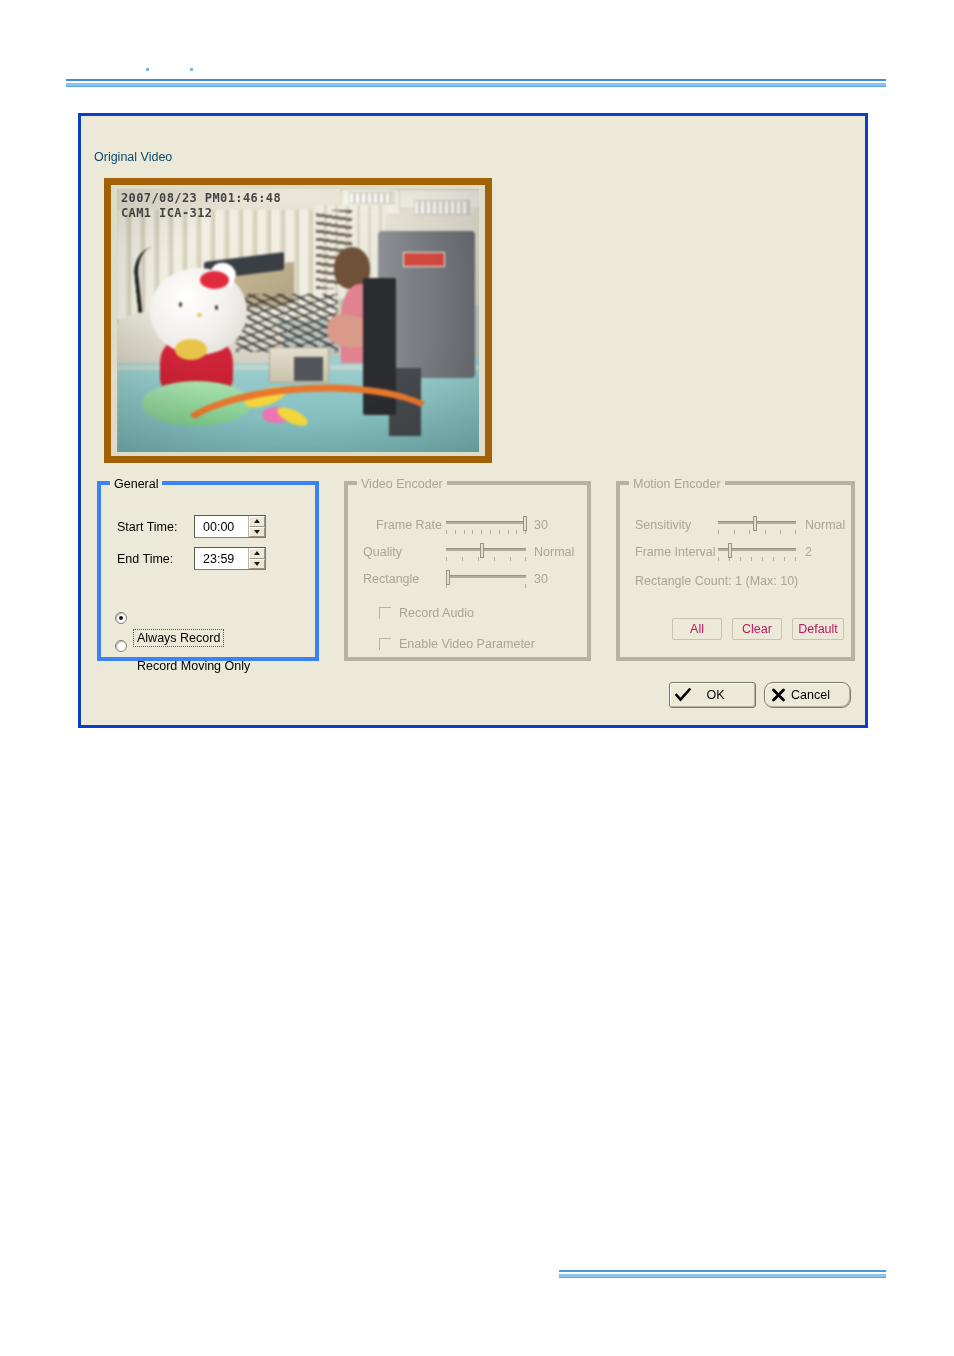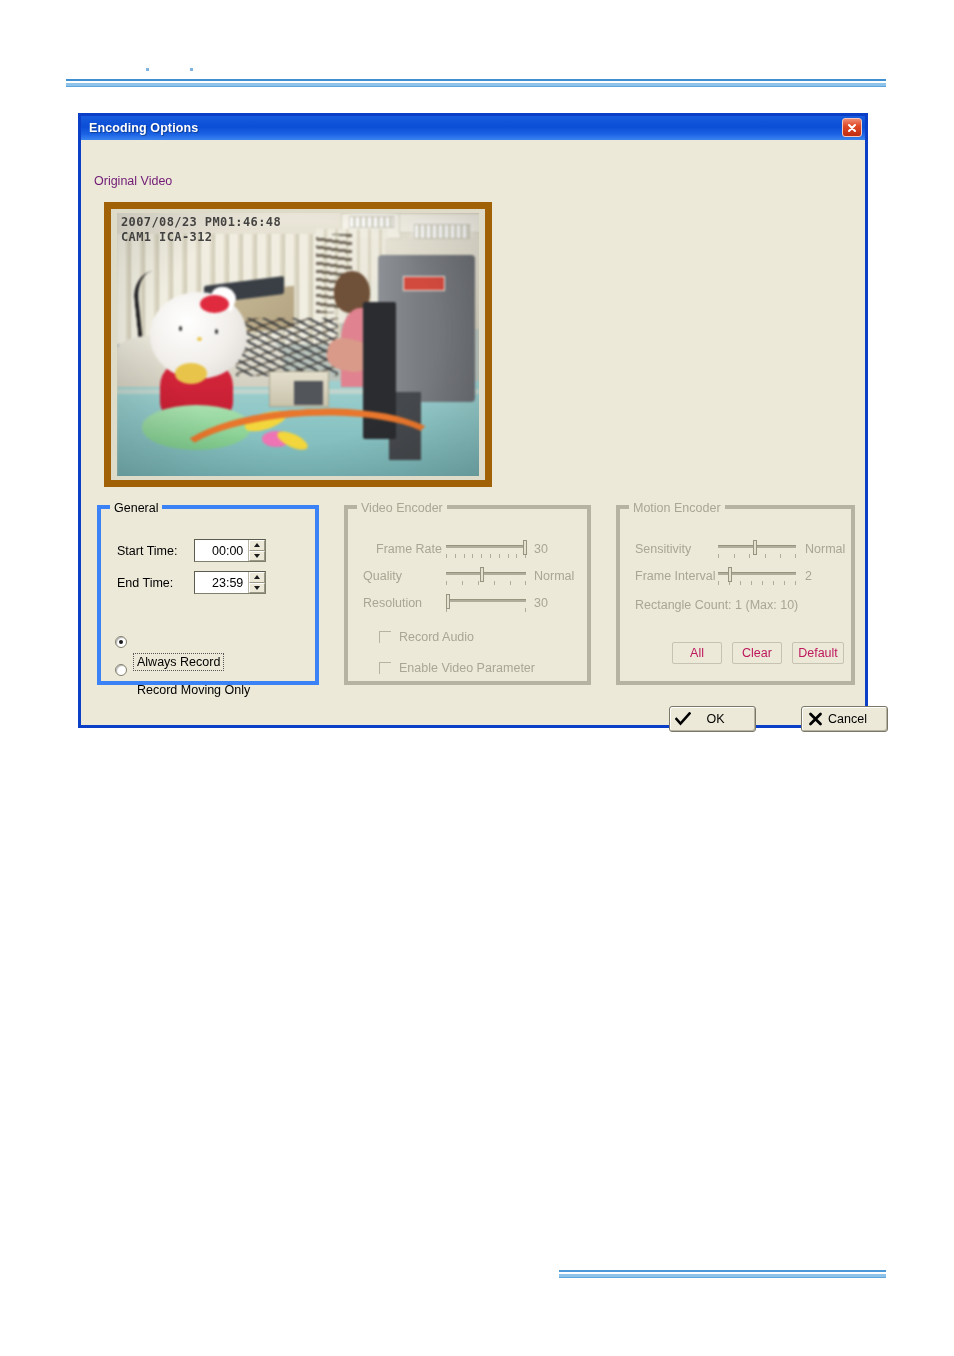--- a/index.html
+++ b/index.html
@@ -120,21 +120,21 @@
     position: relative;
     width: 100%;
     height: calc(100% - 24px);
   }
 
   .label-orig {
     position: absolute;
     left: 13px;
     top: 34px;
     font-size: 12.5px;
-    color: #701a75;
+    color: #0c4a6e;
   }
 
   
   .video-frame {
     position: absolute;
     left: 23px;
     top: 62px;
     width: 388px;
     height: 285px;
     background: #dedbc8;
@@ -406,21 +406,21 @@
     box-sizing: border-box;
     display: flex;
     align-items: center;
   }
   .spin-start { left: 93px; top: 30px; }
   .spin-end   { left: 93px; top: 62px; }
   .spin-value {
     flex: 1;
     font-size: 12.5px;
     color: #000;
-    padding-left: 17px;
+    padding-left: 8px;
     font-family: "Liberation Sans", sans-serif;
   }
   .spin-arrows {
     width: 17px;
     height: 100%;
     display: flex;
     flex-direction: column;
     border-left: 1px solid #b9b6a5;
     box-sizing: border-box;
   }
@@ -575,45 +575,37 @@
     align-items: center;
     justify-content: center;
     flex: none;
   }
   .btn .blabel {
     flex: 1;
     text-align: center;
     padding-right: 20px;
   }
   .btn-ok     { left: 588px; top: 566px; width: 87px; }
-  .btn-cancel { left: 720px; top: 566px; width: 87px; }
+  .btn-cancel { left: 683px; top: 566px; width: 87px; border-radius: 9px; }
 </style>
 </head>
 <body>
 
 <div class="page-rule rule-top"></div>
 <div class="page-rule rule-top2"></div>
 <div class="page-rule rule-top3"></div>
 <div class="hdr-mark m1"></div>
 <div class="hdr-mark m2"></div>
 
 <div class="page-rule rule-bot1"></div>
 <div class="page-rule rule-bot2"></div>
 <div class="page-rule rule-bot3"></div>
 
 <div class="dialog">
 
-  <div class="titlebar">
-    <div class="title-text">Encoding Options</div>
-    <div class="close-btn">
-      <svg width="12" height="12" viewBox="0 0 12 12" aria-hidden="true">
-        <path d="M3 3 L9 9 M9 3 L3 9" stroke="#ffffff" stroke-width="2.1" stroke-linecap="round"></path>
-      </svg>
-    </div>
-  </div>
 
   <div class="dlg-body">
 
     <div class="label-orig">Original Video</div>
 
     <div class="video-frame">
       <div class="video-inner">
         <div class="sc ceiling"></div>
         <div class="sc ceil-panel" style="left:62%;top:0%;width:16%;height:9%;"></div>
         <div class="sc ceil-panel" style="left:78%;top:0%;width:22%;height:7%;"></div>
@@ -739,21 +731,21 @@
             <i style="left:20%"></i>
             <i style="left:40%"></i>
           <i style="left:60%"></i>
             <i style="left:80%"></i>
             <i style="left:99%"></i>
         </div>
         <div class="thumb" style="left:42%;"></div>
       </div>
       <div class="dis-text" style="left:186px;top:60px;">Normal</div>
 
-      <div class="dis-text" style="left:15px;top:87px;">Resolution</div>
+      <div class="dis-text" style="left:15px;top:87px;">Rectangle</div>
       <div class="slider" style="left:98px;top:86px;width:80px;">
         <div class="track"></div>
         <div class="ticks">
           <i style="left:0%"></i>
             <i style="left:99%"></i>
         </div>
         <div class="thumb" style="left:0%;"></div>
       </div>
       <div class="dis-text" style="left:186px;top:87px;">30</div>
 

